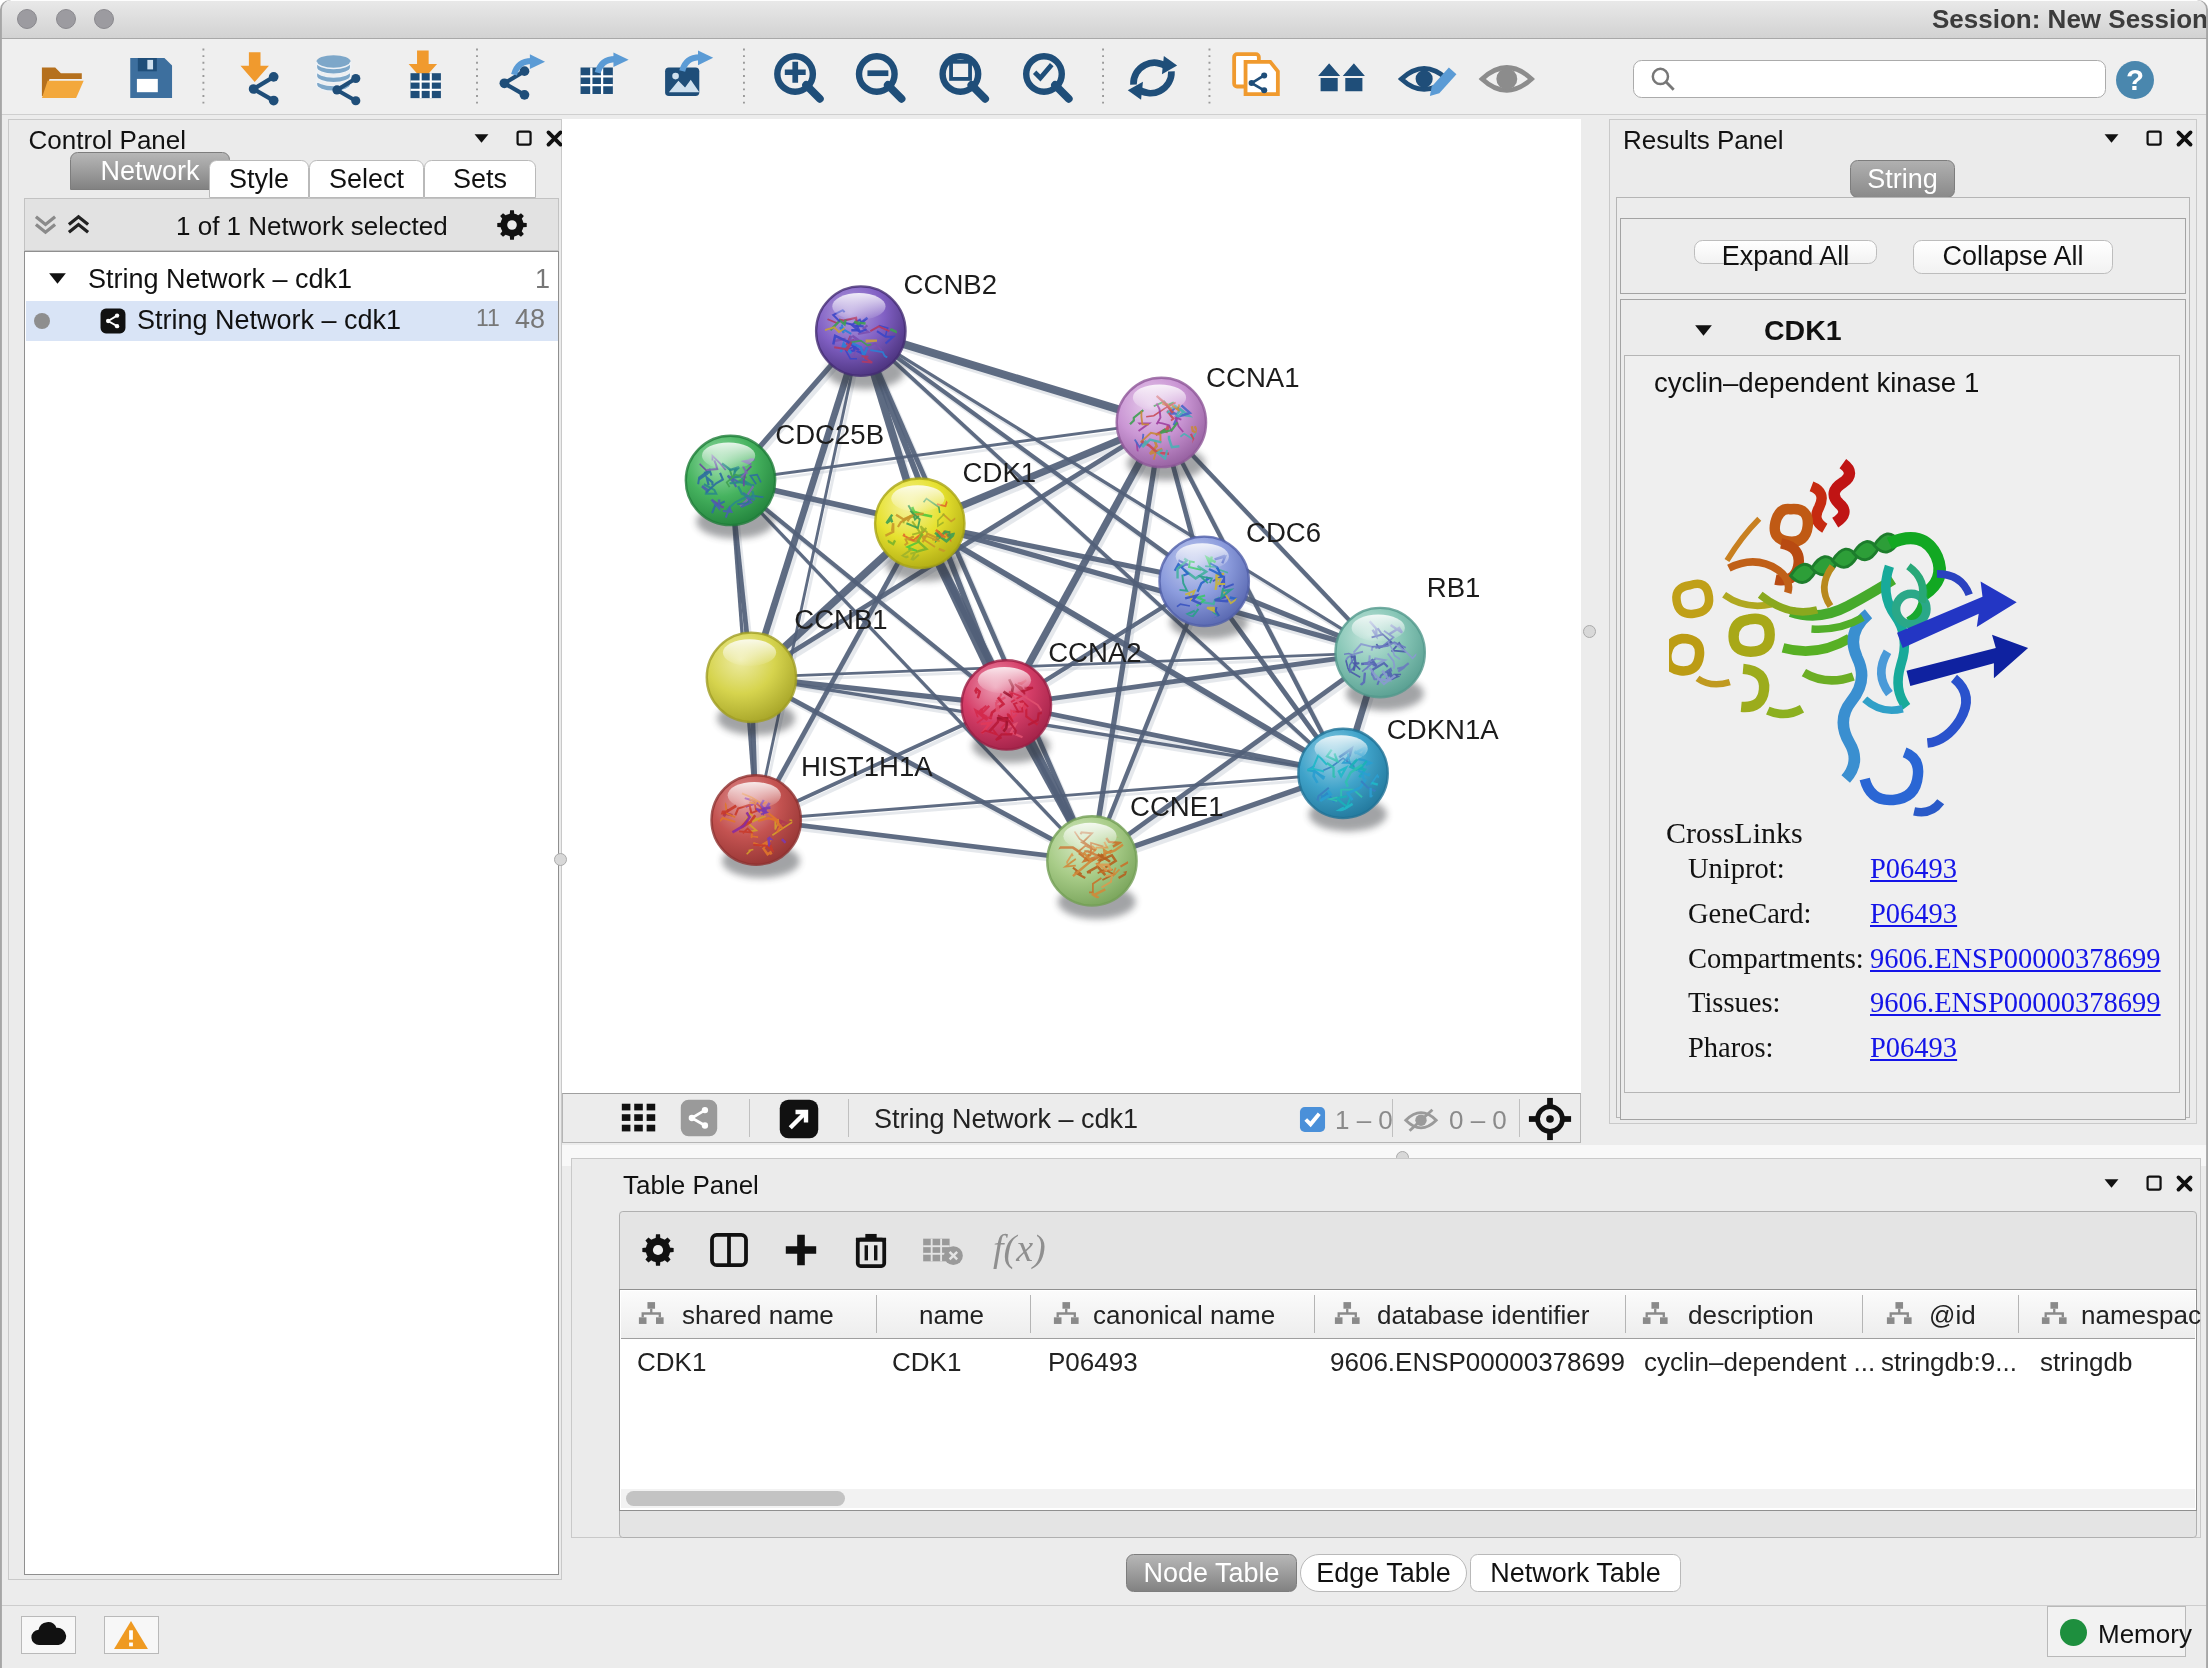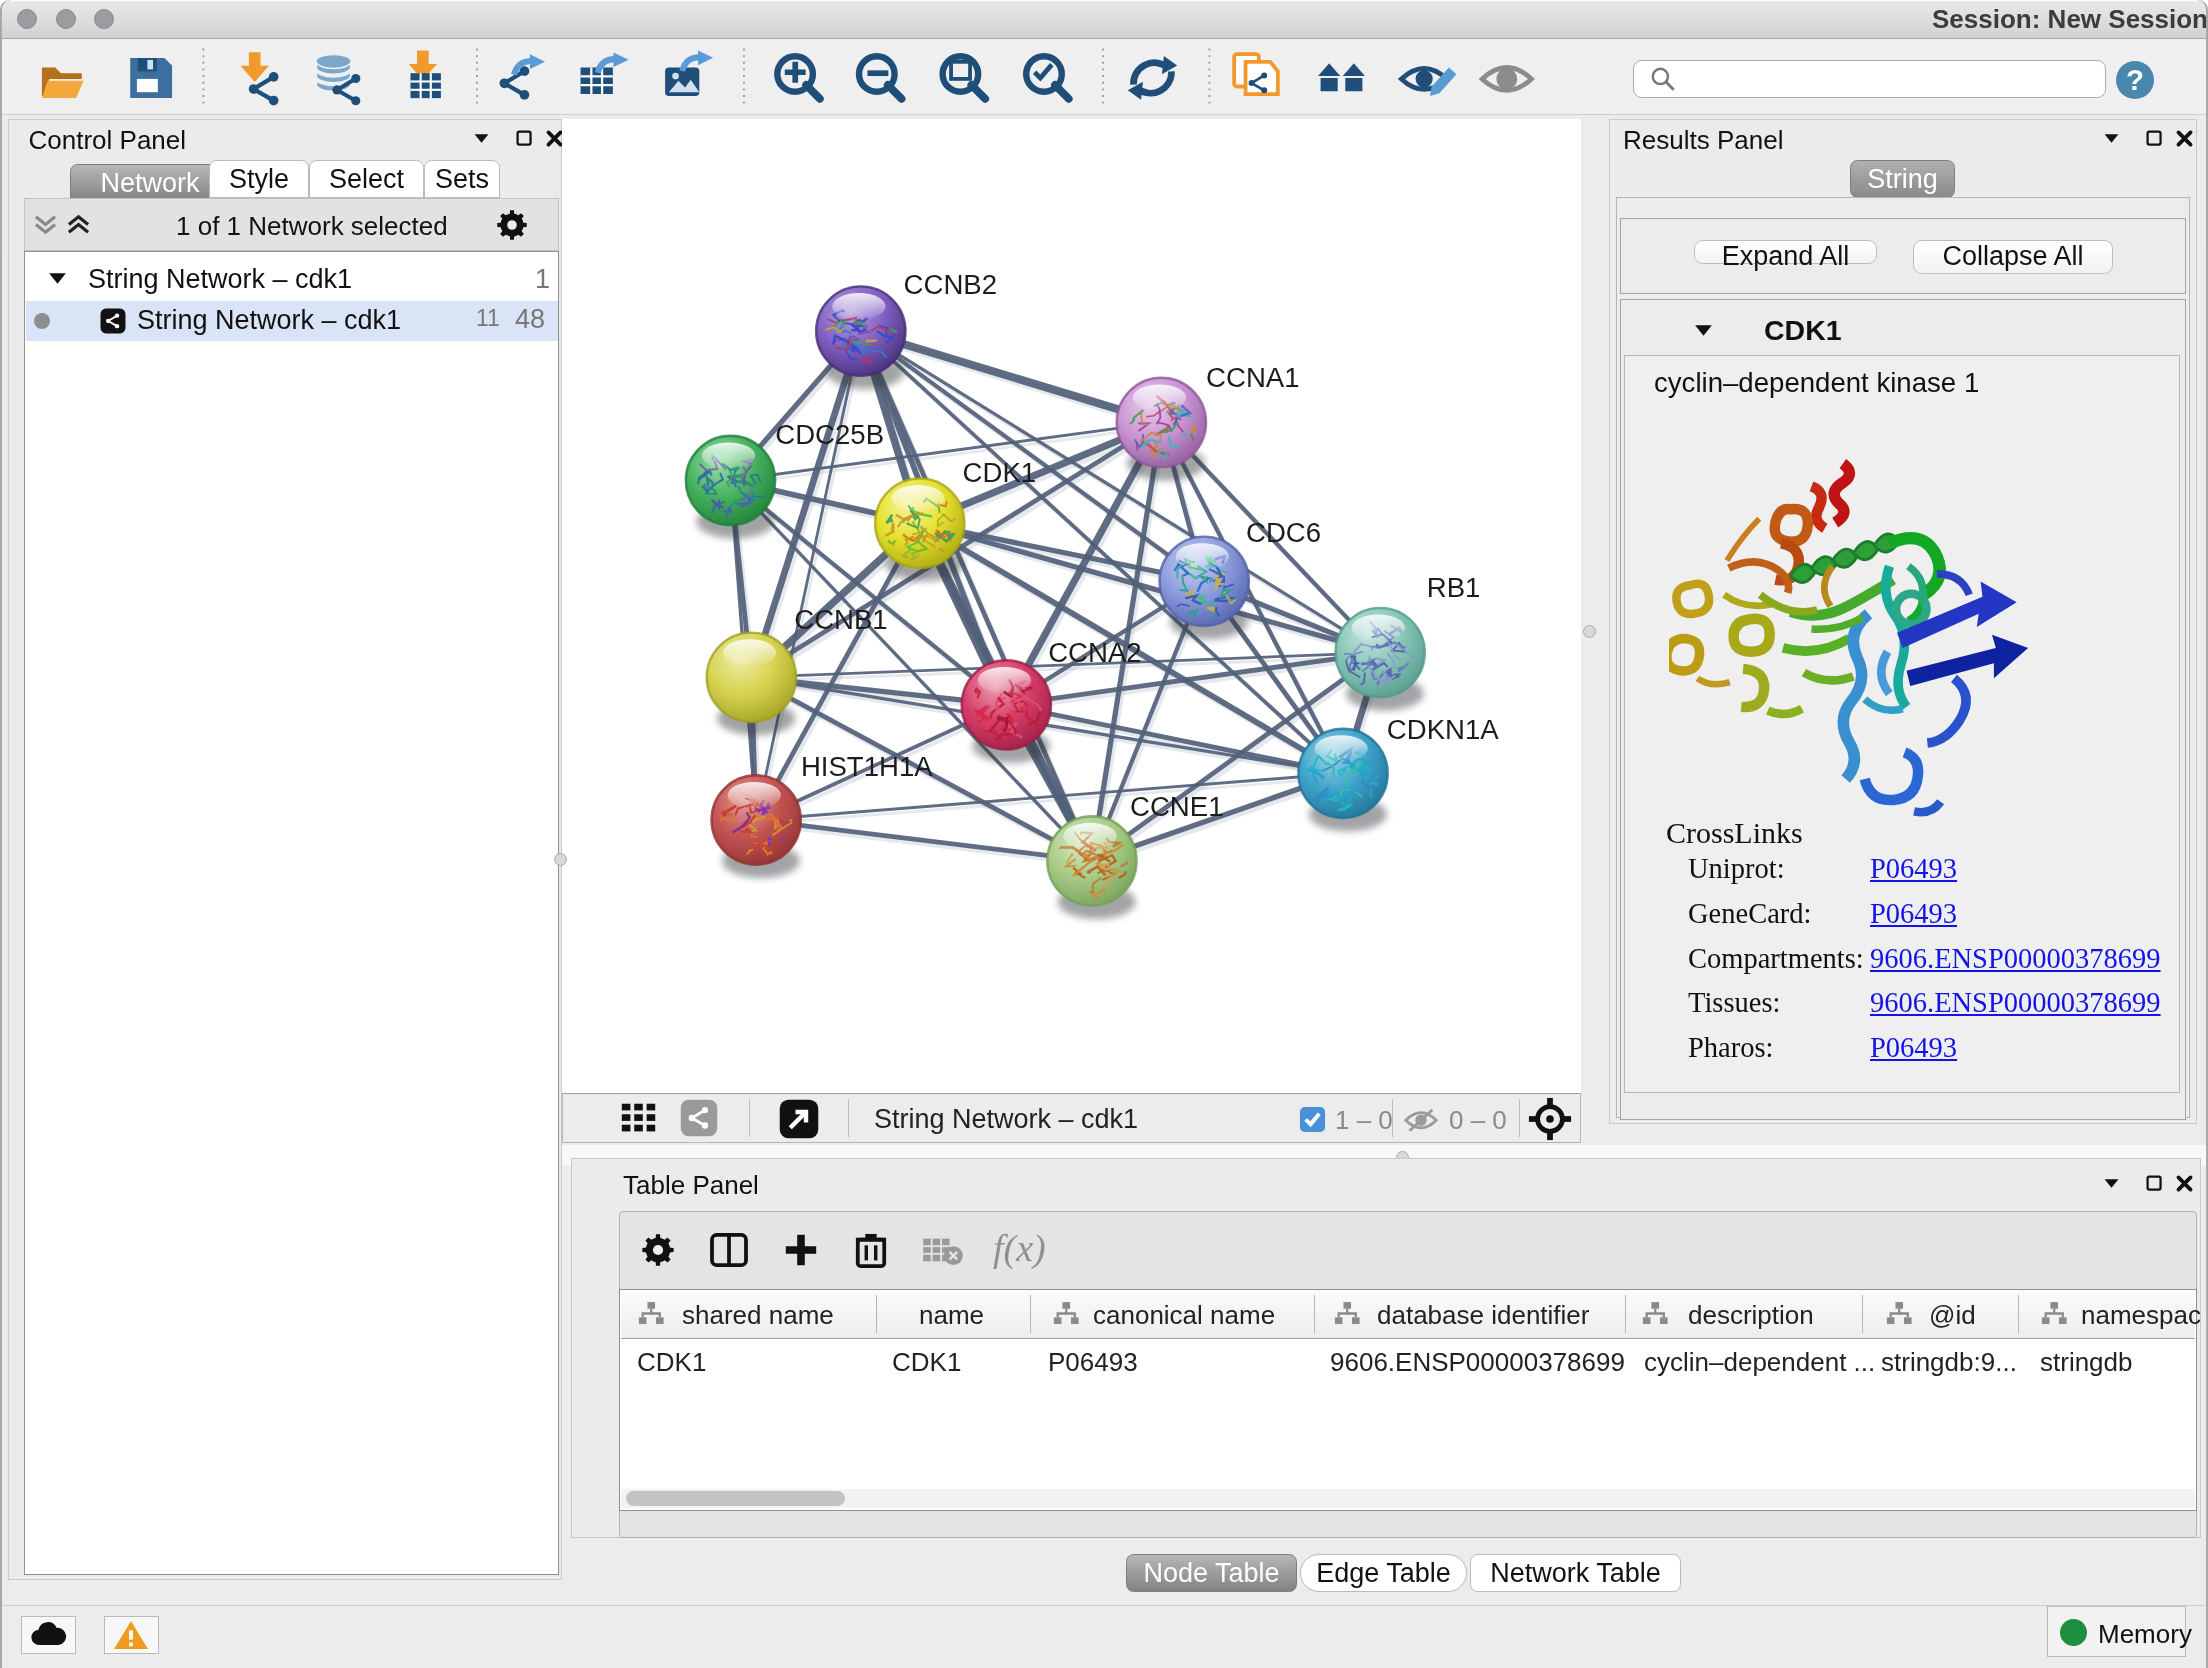--- a/index.html
+++ b/index.html
@@ -119,24 +119,24 @@
     <span style="position:absolute;left:0;top:0"><svg width="19" height="19" viewBox="0 0 22 22">
         <path d="M3 6 h16 l-8 10 z" fill="#111"></path>
       </svg></span>
     <svg width="19" height="19" viewBox="0 0 22 22" style="position:absolute;left:43px;top:0">
       <rect x="3" y="3" width="15" height="15" fill="none" stroke="#111" stroke-width="2.6" rx="2"></rect>
     </svg>
     <svg width="19" height="19" viewBox="0 0 22 22" style="position:absolute;left:73px;top:0">
       <path d="M4 4 L18 18 M18 4 L4 18" stroke="#111" stroke-width="4.4" stroke-linecap="round"></path>
     </svg>
   </div>
-<div class="tab sel" style="left:70px;top:164px;width:160px">Network</div>
+<div class="tab sel" style="left:70px;top:152px;width:160px">Network</div>
 <div class="tab" style="left:209px;top:160px;width:100px">Style</div>
 <div class="tab" style="left:309px;top:160px;width:115px">Select</div>
-<div class="tab" style="left:424px;top:160px;width:76px">Sets</div>
+<div class="tab" style="left:424px;top:160px;width:112px">Sets</div>
 <div class="abs" style="left:24px;top:198px;width:535px;height:53px;background:#e2e2e2;border:1px solid #c2c2c2"></div>
 <svg class="abs" width="27" height="23" viewBox="0 0 28 24" style="left:32px;top:213px">
     <path d="M4 4 l10 8 l10 -8 M4 12 l10 8 l10 -8" fill="none" stroke="#8a8a8a" stroke-width="3.4"></path>
   </svg>
 <svg class="abs" width="27" height="23" viewBox="0 0 28 24" style="left:65px;top:213px">
     <path d="M4 20 l10 -8 l10 8 M4 12 l10 -8 l10 8" fill="none" stroke="#222" stroke-width="3.4"></path>
   </svg>
 <div class="abs" style="left:176px;top:211px;font-size:26px;color:#111">1 of 1 Network selected</div>
 <div class="abs" style="left:496px;top:209px"><svg width="32" height="32" viewBox="0 0 100 100">
       <circle cx="50" cy="50" r="36" fill="#111"></circle>

